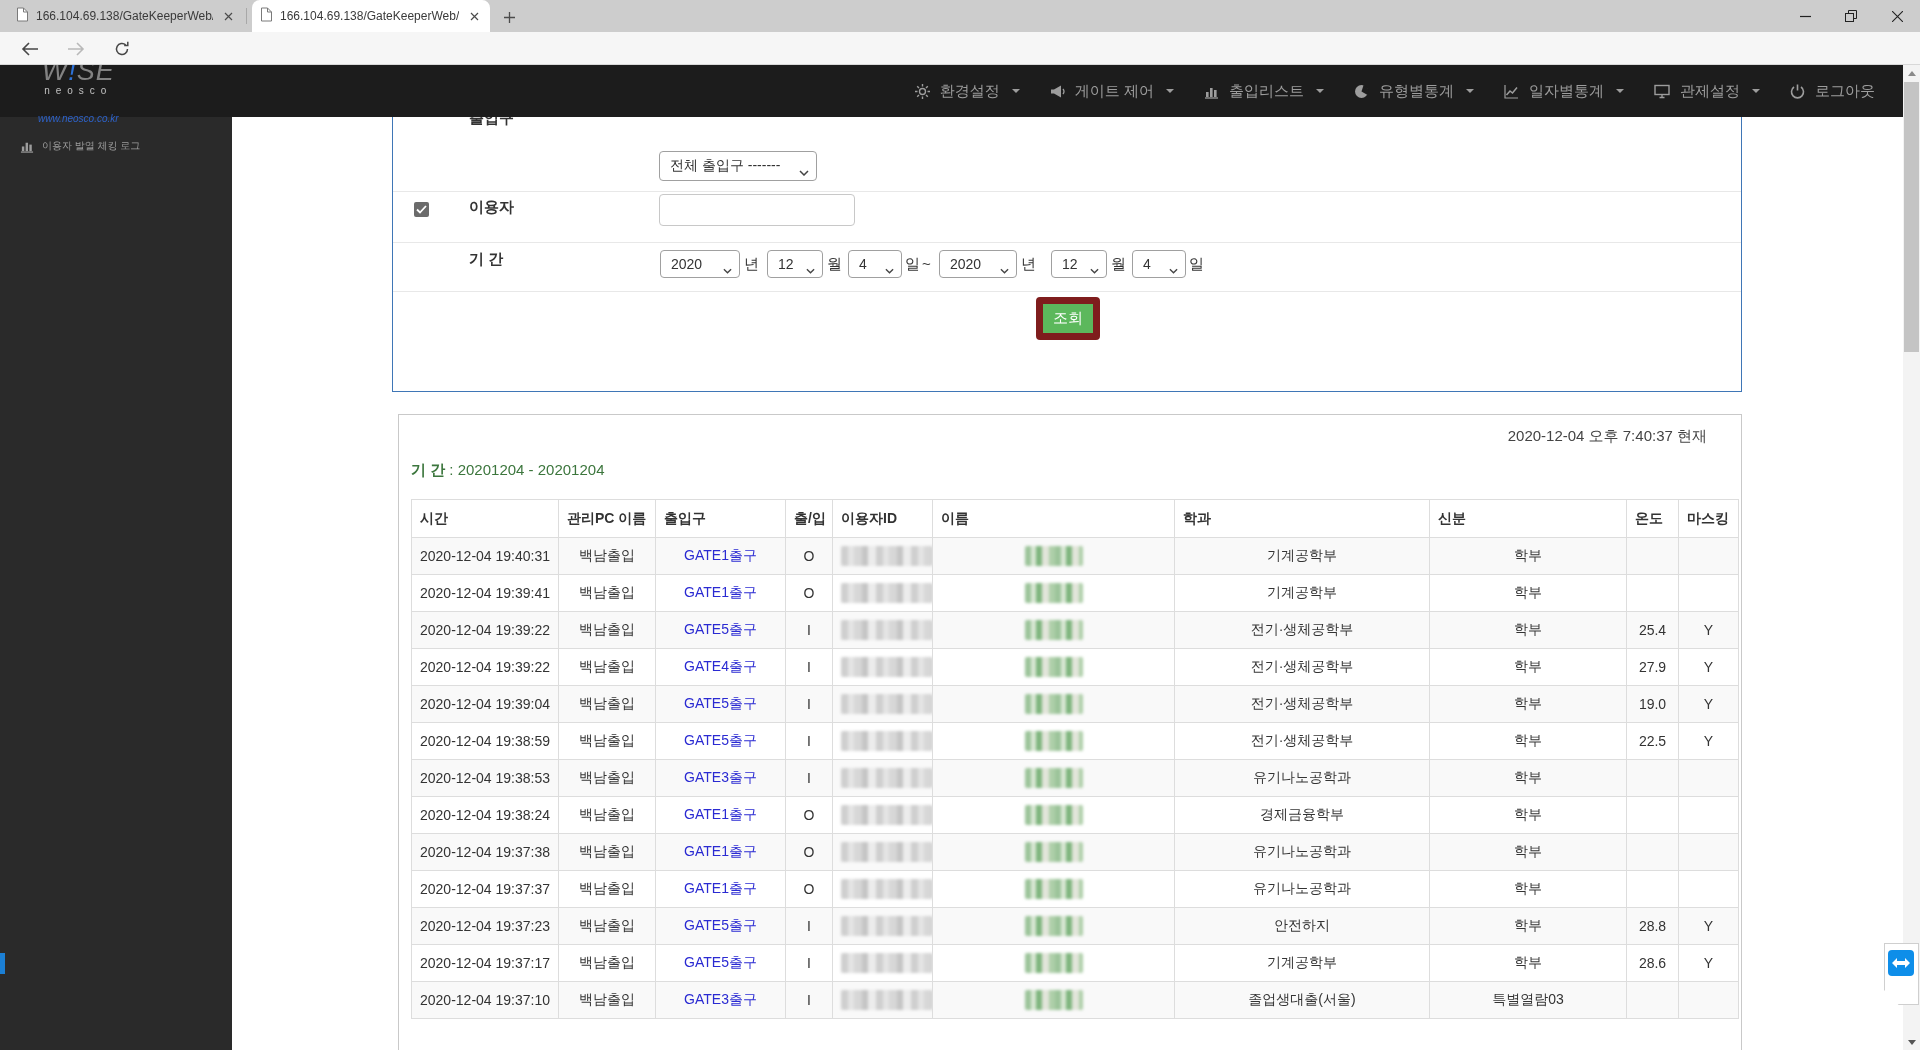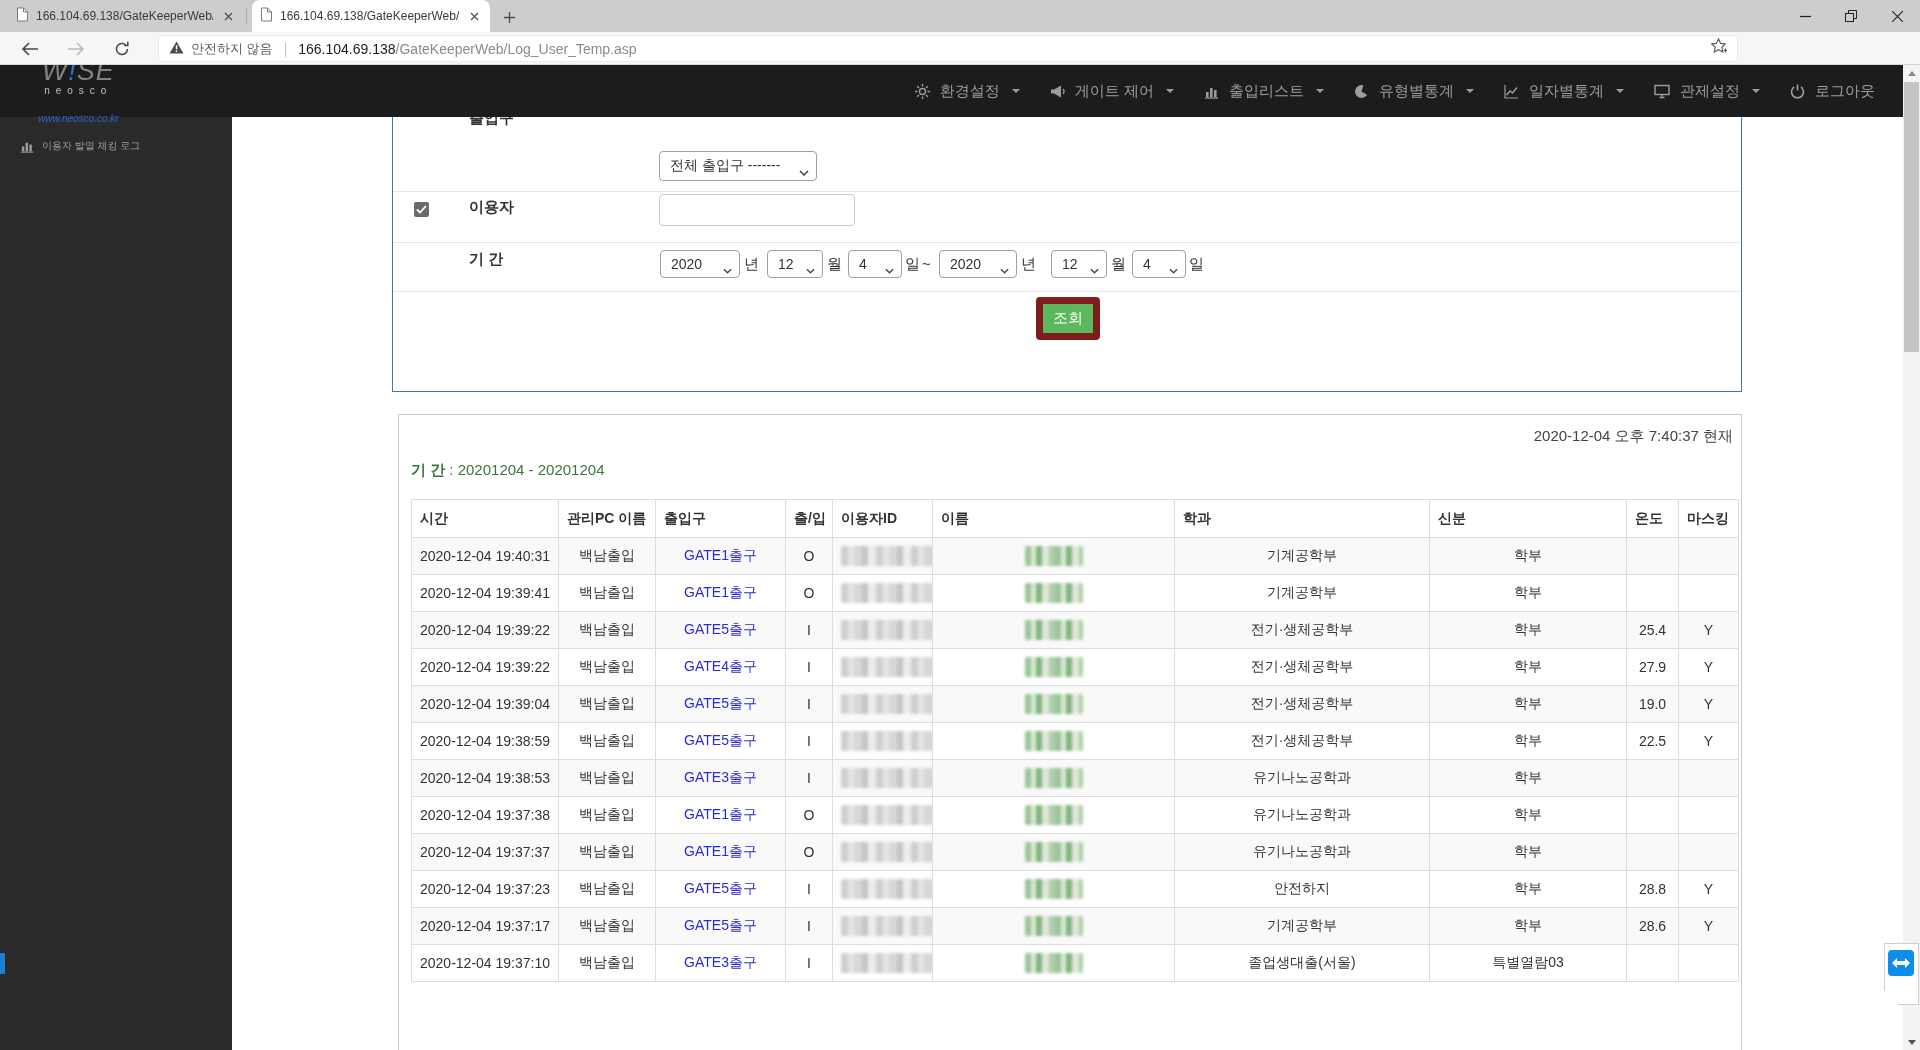--- a/index.html
+++ b/index.html
@@ -50,21 +50,21 @@
   .fp-div{position:absolute;left:0;right:0;height:1px;background:#e8e8e8;}
   .sel{position:absolute;background:#fff;border:1px solid #a0a0a0;border-radius:4px;display:flex;align-items:center;font-size:14px;color:#333;padding:0 20px 0 10px;}
   .sel .chev{position:absolute;right:7px;top:50%;margin-top:-3px;}
   .checkbox{position:absolute;width:15px;height:15px;background:#6b6b6b;border-radius:2px;display:flex;align-items:center;justify-content:center;}
   .text-input{position:absolute;border:1px solid #c8c8c8;border-radius:4px;background:#fff;font-size:14px;padding:0 8px;}
   .unit{position:absolute;font-size:15px;color:#333;}
   .search-btn{position:absolute;left:643px;top:198px;width:64px;height:43px;background:#5cb85c;border:7px solid #7f1d1d;border-radius:4px;color:#fff;font-size:15px;display:flex;align-items:center;justify-content:center;cursor:pointer;}
 
   
   .results-panel{position:absolute;left:398px;top:349px;width:1344px;height:720px;border:1px solid #c9c9c9;background:#fff;}
-  .timestamp{position:absolute;right:8px;top:12px;font-size:15px;color:#444;}
+  .timestamp{position:absolute;right:34px;top:12px;font-size:15px;color:#444;}
   .period{position:absolute;left:12px;top:46px;font-size:15px;color:#3c763d;}
   .period b{font-weight:bold;}
   table.log{position:absolute;left:12px;top:84px;width:1327px;border-collapse:collapse;table-layout:fixed;font-size:14px;color:#333;}
   table.log th{border:1px solid #ddd;height:38px;padding:0 8px;text-align:left;font-weight:bold;white-space:nowrap;overflow:hidden;background:#fff;}
   table.log td{border:1px solid #ddd;height:37px;padding:0 8px;text-align:center;white-space:nowrap;overflow:hidden;}
   table.log tbody tr:nth-child(odd) td{background:#f9f9f9;}
   td.c-left{text-align:left;}
   a.gate-link{color:#2a2ad2;text-decoration:none;}
   .blur-id{width:92px;height:20px;border-radius:2px;filter:blur(1.4px);
     background-image:repeating-linear-gradient(90deg,#cfcfcf 0 7px,#e4e4e4 7px 13px,#d7d7d7 13px 21px,#c5c5c5 21px 27px,#ececec 27px 35px),
@@ -147,35 +147,20 @@
       <svg width="18" height="14" viewBox="0 0 18 14">
         <path d="M1 7h15M10 1l6 6-6 6" fill="none" stroke="#b9b9b9" stroke-width="1.6"></path>
       </svg>
     </div>
   <div class="nav-btn" style="left:110px">
       <svg width="16" height="16" viewBox="0 0 16 16">
         <path d="M13.5 8a5.5 5.5 0 1 1-1.8-4.1" fill="none" stroke="#474747" stroke-width="1.5"></path>
         <path d="M13.8 0.8v3.6h-3.6" fill="none" stroke="#474747" stroke-width="1.5"></path>
       </svg>
     </div>
-  <div class="addr-field">
-    <span><svg width="15" height="13" viewBox="0 0 15 13">
-          <path d="M7.5 0.5L14.5 12.5H0.5z" fill="#4a4a4a"></path>
-          <rect x="6.8" y="4.2" width="1.5" height="4.2" fill="#fff"></rect>
-          <rect x="6.8" y="9.4" width="1.5" height="1.5" fill="#fff"></rect>
-        </svg></span>
-    <span class="warn-text">안전하지 않음</span>
-    <span class="addr-sep">|</span>
-    <span class="addr-host">166.104.69.138</span>
-    <span class="addr-path">/GateKeeperWeb/Log_User_Temp.asp</span>
-    <span class="addr-star"><svg width="17" height="17" viewBox="0 0 17 17">
-          <path d="M8.5 1l2.1 4.4 4.7.6-3.5 3.3.9 4.7-4.2-2.3-4.2 2.3.9-4.7L1.7 6l4.7-.6z" fill="none" stroke="#555" stroke-width="1.1"></path>
-          <path d="M13.5 12.5h4M15.5 10.5v4" stroke="#555" stroke-width="1.2"></path>
-        </svg></span>
-  </div>
   <div class="bar-icon" style="left:1755px">
       <svg width="19" height="15" viewBox="0 0 19 15">
         <path d="M6 1l1.6 3.2 3.5.4-2.6 2.4.7 3.5L6 8.8 2.8 10.5l.7-3.5L.9 4.6l3.5-.4z" fill="none" stroke="#4a4a4a"></path>
         <path d="M12 3h6M12 7h6M12 11h6" stroke="#4a4a4a" stroke-width="1.3"></path>
       </svg>
     </div>
   <div class="bar-icon" style="left:1800px">
       <svg width="17" height="17" viewBox="0 0 17 17">
         <path d="M4 4V1h12v12h-3" fill="none" stroke="#4a4a4a"></path>
         <rect x="1" y="4" width="12" height="12" fill="none" stroke="#4a4a4a"></rect>
@@ -405,20 +390,36 @@
             </td>
             <td>
               <div class="blur-name"></div>
             </td>
             <td>유기나노공학과</td>
             <td>학부</td>
             <td></td>
             <td></td>
           </tr>
           <tr>
+            <td class="c-left">2020-12-04 19:38:24</td>
+            <td>백남출입</td>
+            <td><a href="#" class="gate-link">GATE1출구</a></td>
+            <td>O</td>
+            <td class="c-left">
+              <div class="blur-id"></div>
+            </td>
+            <td>
+              <div class="blur-name"></div>
+            </td>
+            <td>경제금융학부</td>
+            <td>학부</td>
+            <td></td>
+            <td></td>
+          </tr>
+          <tr>
             <td class="c-left">2020-12-04 19:37:38</td>
             <td>백남출입</td>
             <td><a href="#" class="gate-link">GATE1출구</a></td>
             <td>O</td>
             <td class="c-left">
               <div class="blur-id"></div>
             </td>
             <td>
               <div class="blur-name"></div>
             </td>

